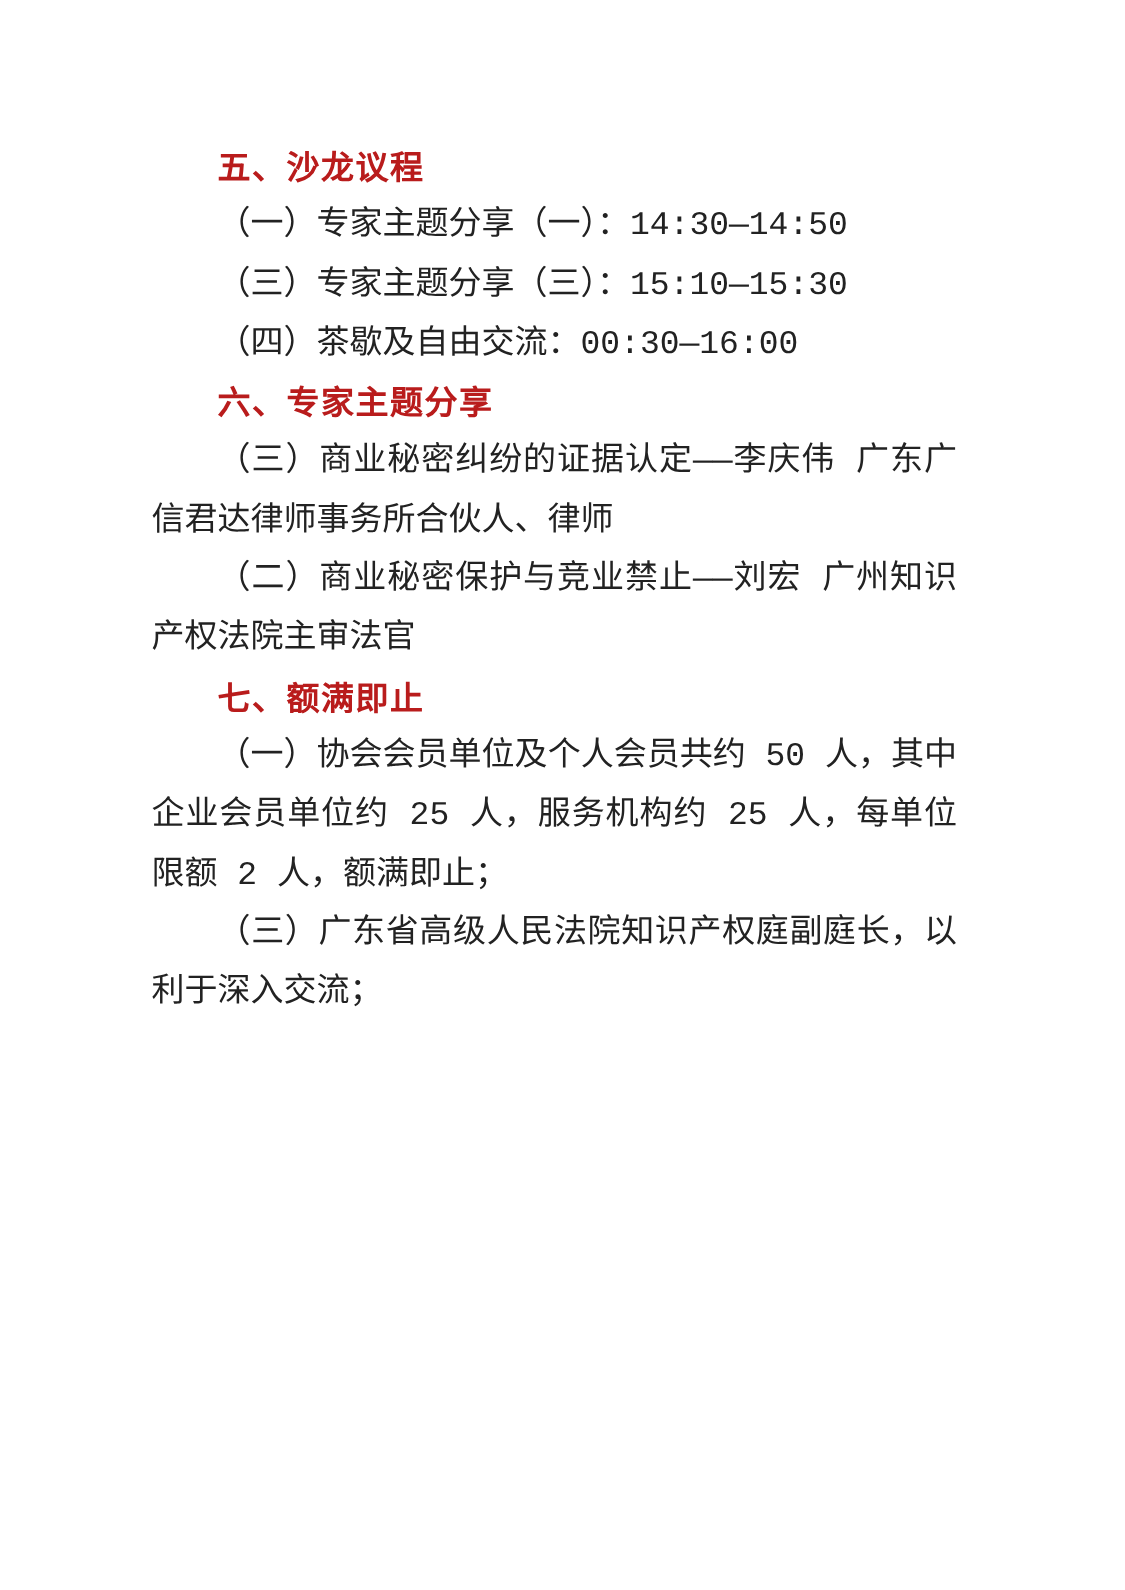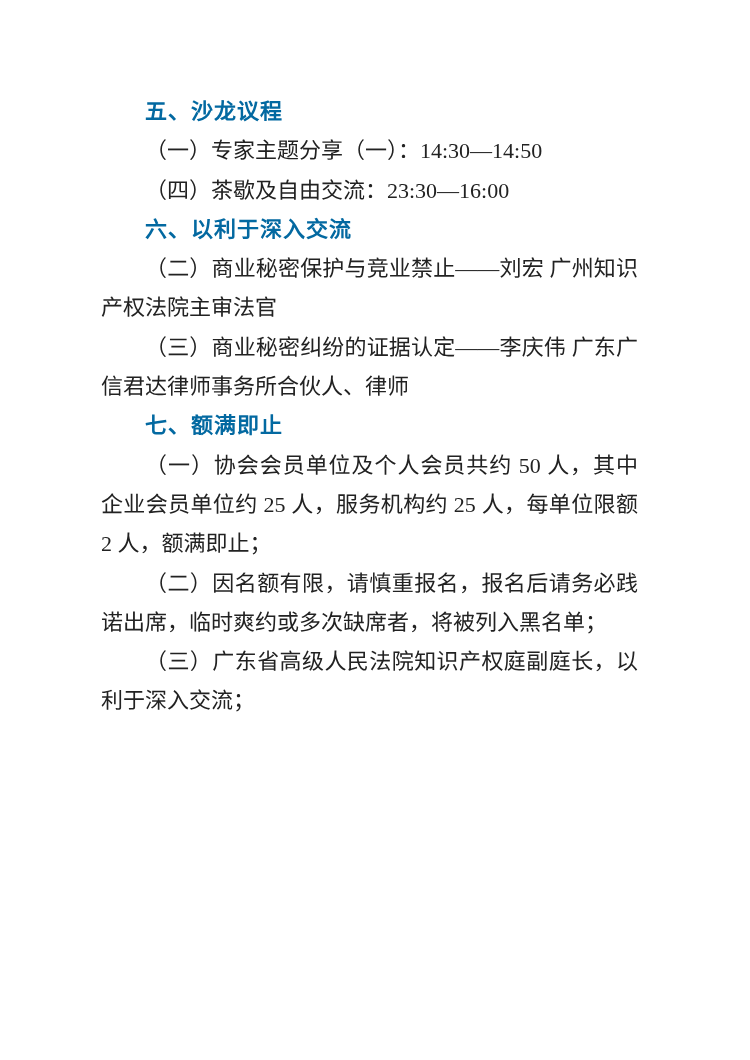--- a/index.html
+++ b/index.html
@@ -21,49 +21,50 @@
     width: 537px;
     font-family: "Liberation Serif", "DejaVu Serif", serif;
     font-size: 22px;
     line-height: 39.3px;
     color: #222222;
     text-align: justify;
   }
   .para {
     margin: 0;
     text-indent: 44px;
+    font-family: Liberation Mono, monospace;
   }
   .heading {
     margin: 0;
     text-indent: 44px;
     font-family: "Liberation Sans", "DejaVu Sans", sans-serif;
     font-weight: 700;
-    color: #0369a1;
+    color: #b91c1c;
     letter-spacing: 1px;
   }
 </style>
 </head>
 <body>
 
 <div class="page">
   <div class="content">
 
     <section>
       <p class="heading">五、沙龙议程</p>
       <p class="para">（一）专家主题分享（一）：14:30—14:50</p>
-      <p class="para">（四）茶歇及自由交流：23:30—16:00</p>
+      <p class="para">（三）专家主题分享（三）：15:10—15:30</p>
+      <p class="para">（四）茶歇及自由交流：00:30—16:00</p>
     </section>
 
     <section>
-      <p class="heading">六、以利于深入交流</p>
+      <p class="heading">六、专家主题分享</p>
+      <p class="para">（三）商业秘密纠纷的证据认定——李庆伟 广东广信君达律师事务所合伙人、律师</p>
       <p class="para">（二）商业秘密保护与竞业禁止——刘宏 广州知识产权法院主审法官</p>
-      <p class="para">（三）商业秘密纠纷的证据认定——李庆伟 广东广信君达律师事务所合伙人、律师</p>
     </section>
 
     <section>
       <p class="heading">七、额满即止</p>
       <p class="para">（一）协会会员单位及个人会员共约 50 人，其中企业会员单位约 25 人，服务机构约 25 人，每单位限额 2 人，额满即止；</p>
-      <p class="para">（二）因名额有限，请慎重报名，报名后请务必践诺出席，临时爽约或多次缺席者，将被列入黑名单；</p>
       <p class="para">（三）广东省高级人民法院知识产权庭副庭长，以利于深入交流；</p>
     </section>
 
   </div>
 </div>
 
 </body></html>

